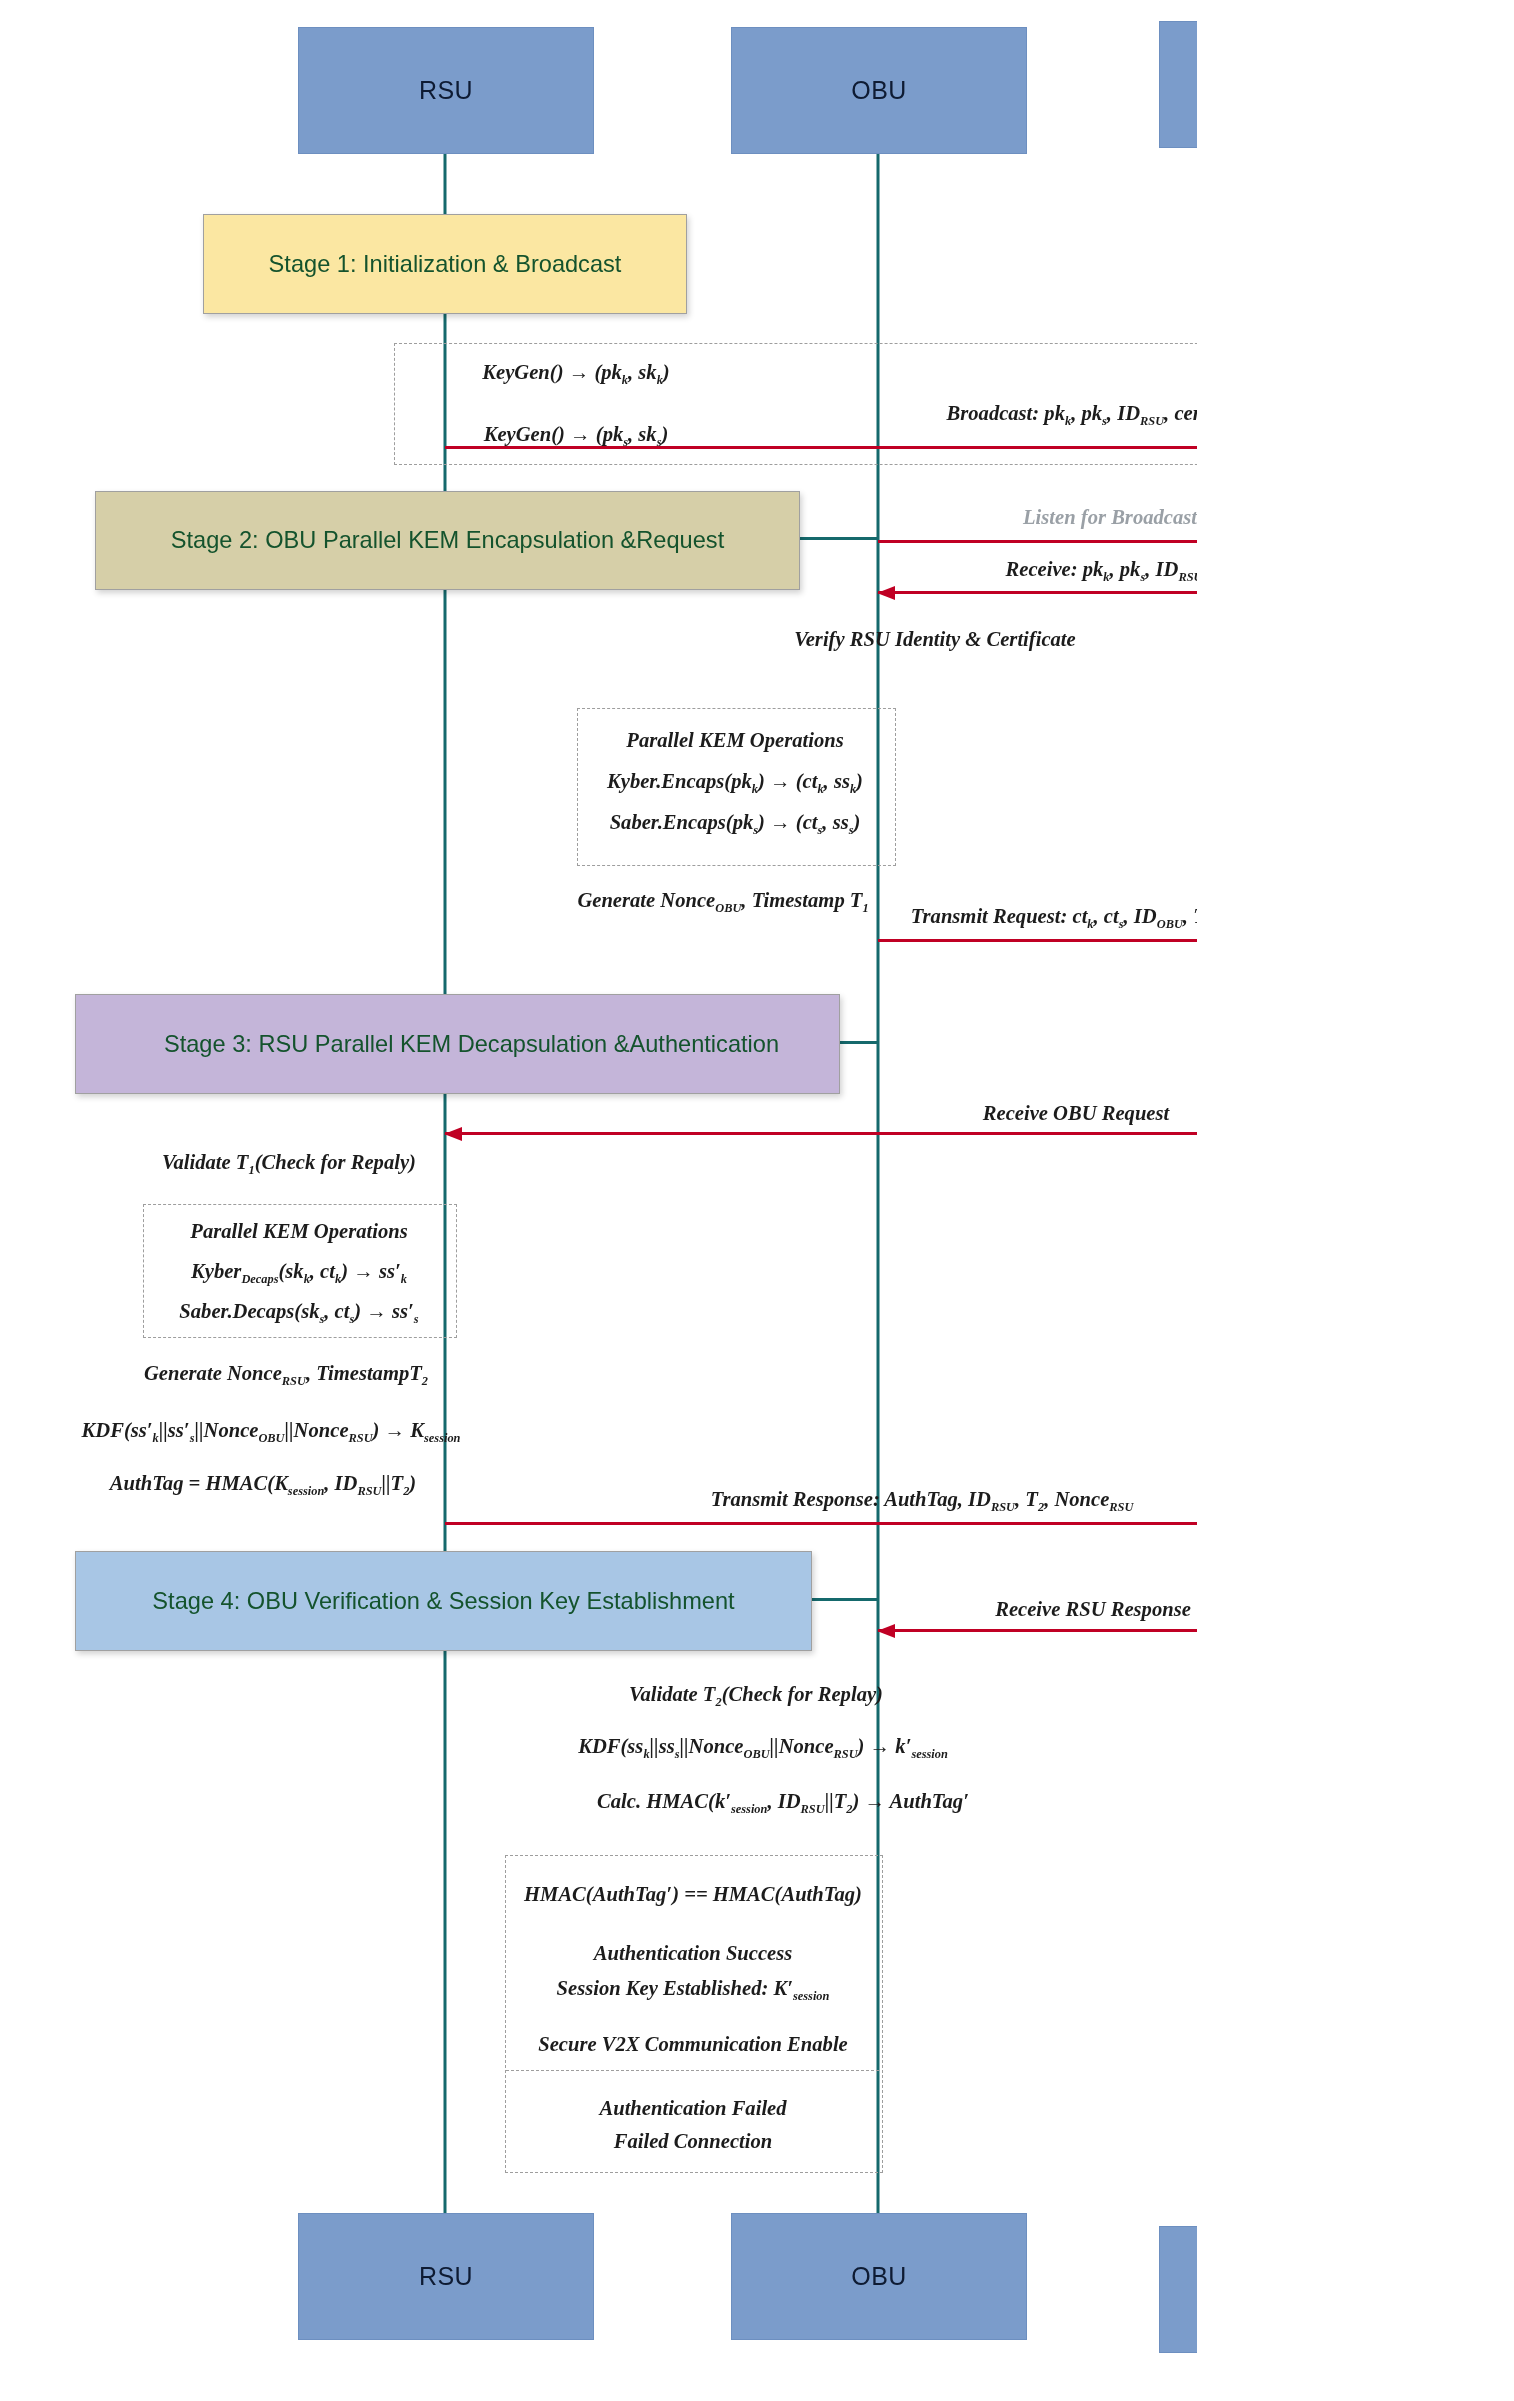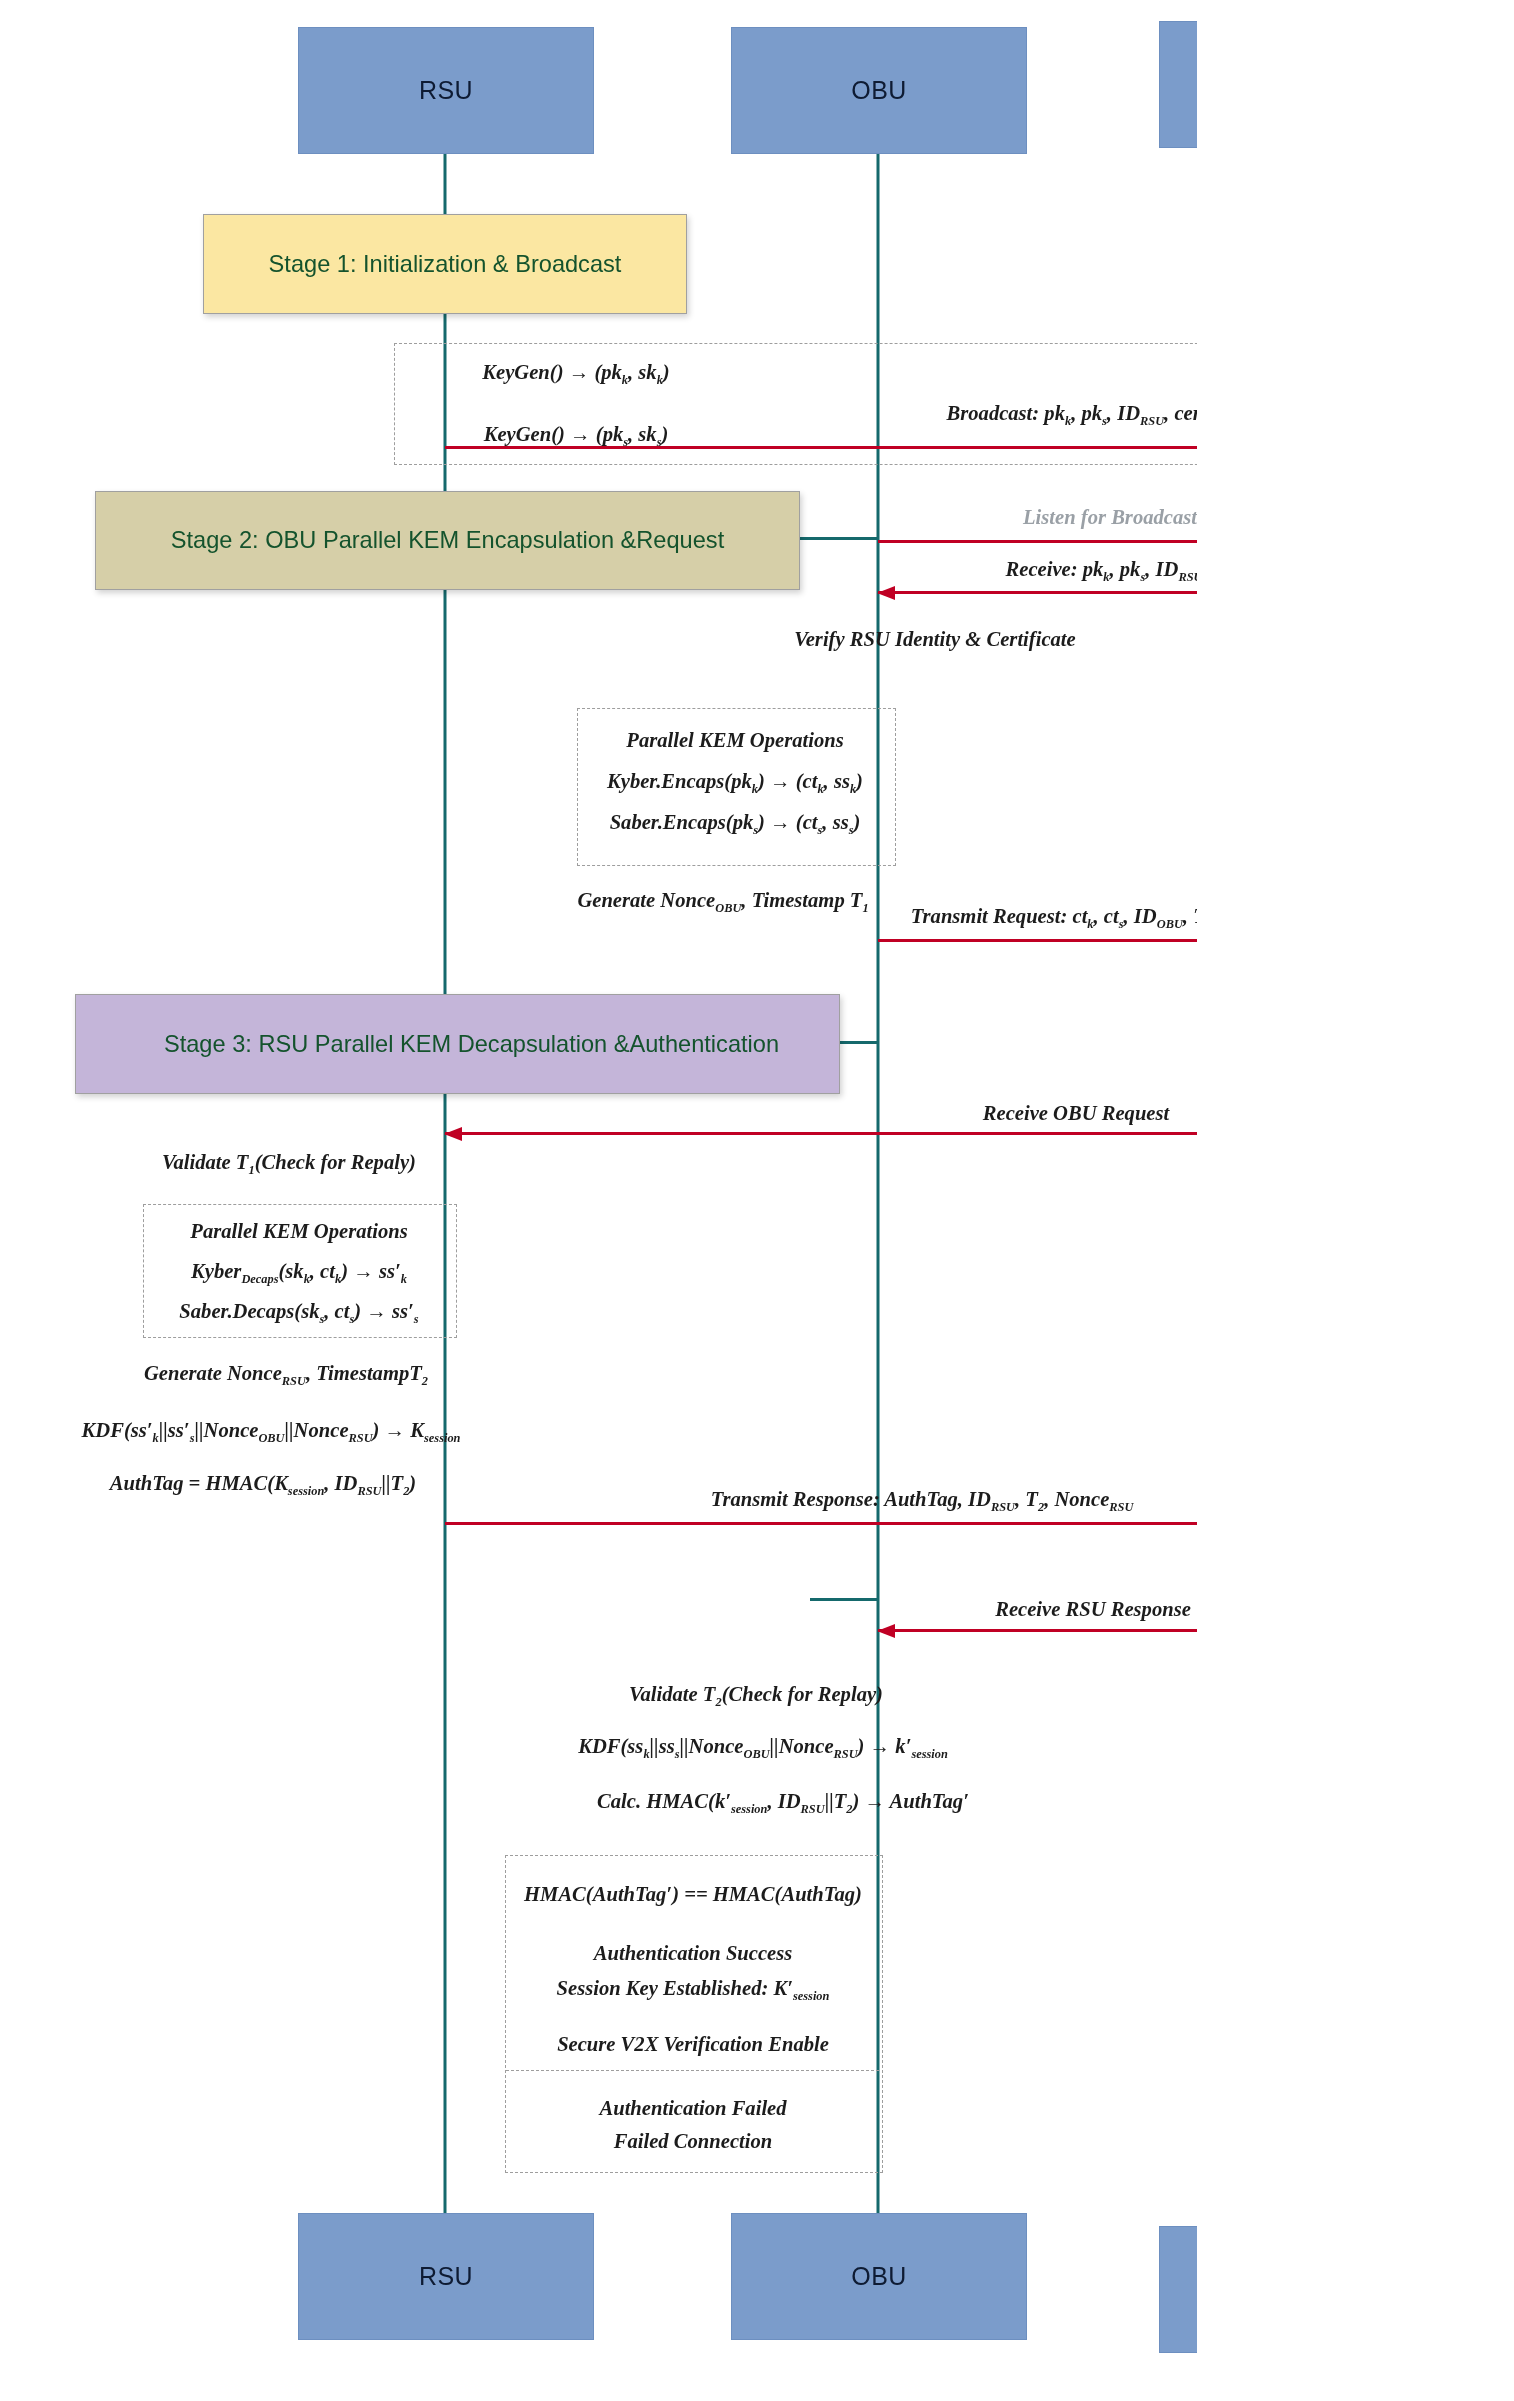--- a/index.html
+++ b/index.html
@@ -54,20 +54,23 @@
 
   <div class="stage stage1" style="left:203px;top:214px;width:482px;height:98px">
     <span>Stage 1: Initialization &amp; Broadcast</span>
   </div>
   <div class="stage stage2" style="left:95px;top:491px;width:703px;height:97px">
     <span>Stage 2: OBU Parallel KEM Encapsulation &amp;Request</span>
   </div>
   <div class="stage stage3" style="left:75px;top:994px;width:735px;height:98px">
     <span>Stage 3: RSU Parallel KEM Decapsulation &amp;Authentication</span>
   </div>
+  <div class="stage stage4" style="left:75px;top:1551px;width:735px;height:98px">
+    <span>Stage 4: OBU Verification &amp; Session Key Establishment</span>
+  </div>
 
   <div class="dashed" style="left:394px;top:343px;width:872px;height:120px"></div>
   <div class="dashed" style="left:577px;top:708px;width:317px;height:156px"></div>
   <div class="dashed" style="left:143px;top:1204px;width:312px;height:132px"></div>
   <div class="dashed" style="left:505px;top:1855px;width:376px;height:316px"></div>
   <div class="divider" style="left:506px;top:2070px;width:373px"></div>
 
   <div class="arrow to-right" style="left:445px;top:446px;width:874px">
       <span class="head"></span>
     </div>
@@ -113,21 +116,21 @@
   <div class="msg" style="left:263px;top:1483px">AuthTag = HMAC(K<sub>session</sub>, ID<sub>RSU</sub>||T<sub>2</sub>)</div>
   <div class="msg" style="left:922px;top:1499px">Transmit Response: AuthTag, ID<sub>RSU</sub>, T<sub>2</sub>, Nonce<sub>RSU</sub></div>
 
   <div class="msg" style="left:1093px;top:1609px">Receive RSU Response</div>
   <div class="msg" style="left:756px;top:1694px">Validate T<sub>2</sub>(Check for Replay)</div>
   <div class="msg" style="left:763px;top:1746px">KDF(ss<sub>k</sub>||ss<sub>s</sub>||Nonce<sub>OBU</sub>||Nonce<sub>RSU</sub>) → k′<sub>session</sub></div>
   <div class="msg" style="left:783px;top:1801px">Calc. HMAC(k′<sub>session</sub>, ID<sub>RSU</sub>||T<sub>2</sub>) → AuthTag′</div>
   <div class="msg" style="left:693px;top:1894px">HMAC(AuthTag′) == HMAC(AuthTag)</div>
   <div class="msg" style="left:693px;top:1953px">Authentication Success</div>
   <div class="msg" style="left:693px;top:1988px">Session Key Established: K′<sub>session</sub></div>
-  <div class="msg" style="left:693px;top:2044px">Secure V2X Verification Enable</div>
+  <div class="msg" style="left:693px;top:2044px">Secure V2X Communication Enable</div>
   <div class="msg" style="left:693px;top:2108px">Authentication Failed</div>
   <div class="msg" style="left:693px;top:2141px">Failed Connection</div>
 
   <div class="actor" style="left:298px;top:2213px;width:294px;height:125px">
     <span>RSU</span>
   </div>
   <div class="actor" style="left:731px;top:2213px;width:294px;height:125px">
     <span>OBU</span>
   </div>
   <div class="actor" style="left:1159px;top:2226px;width:317px;height:125px">

